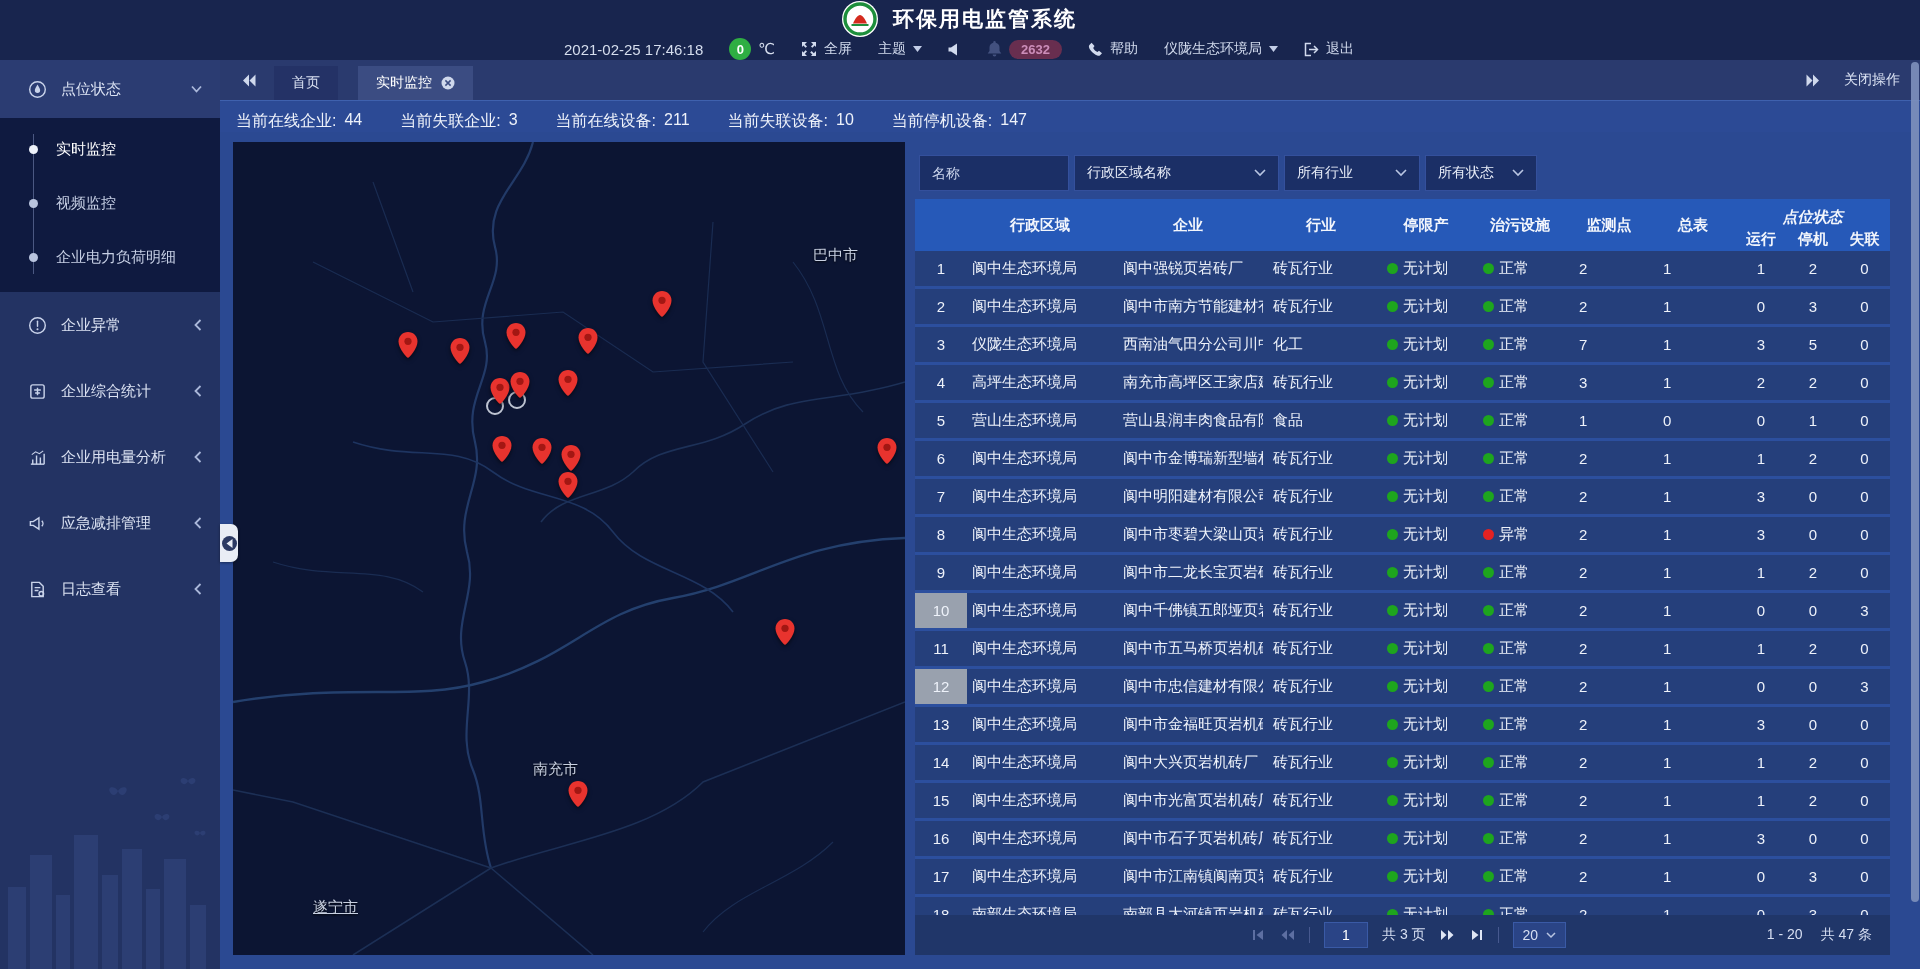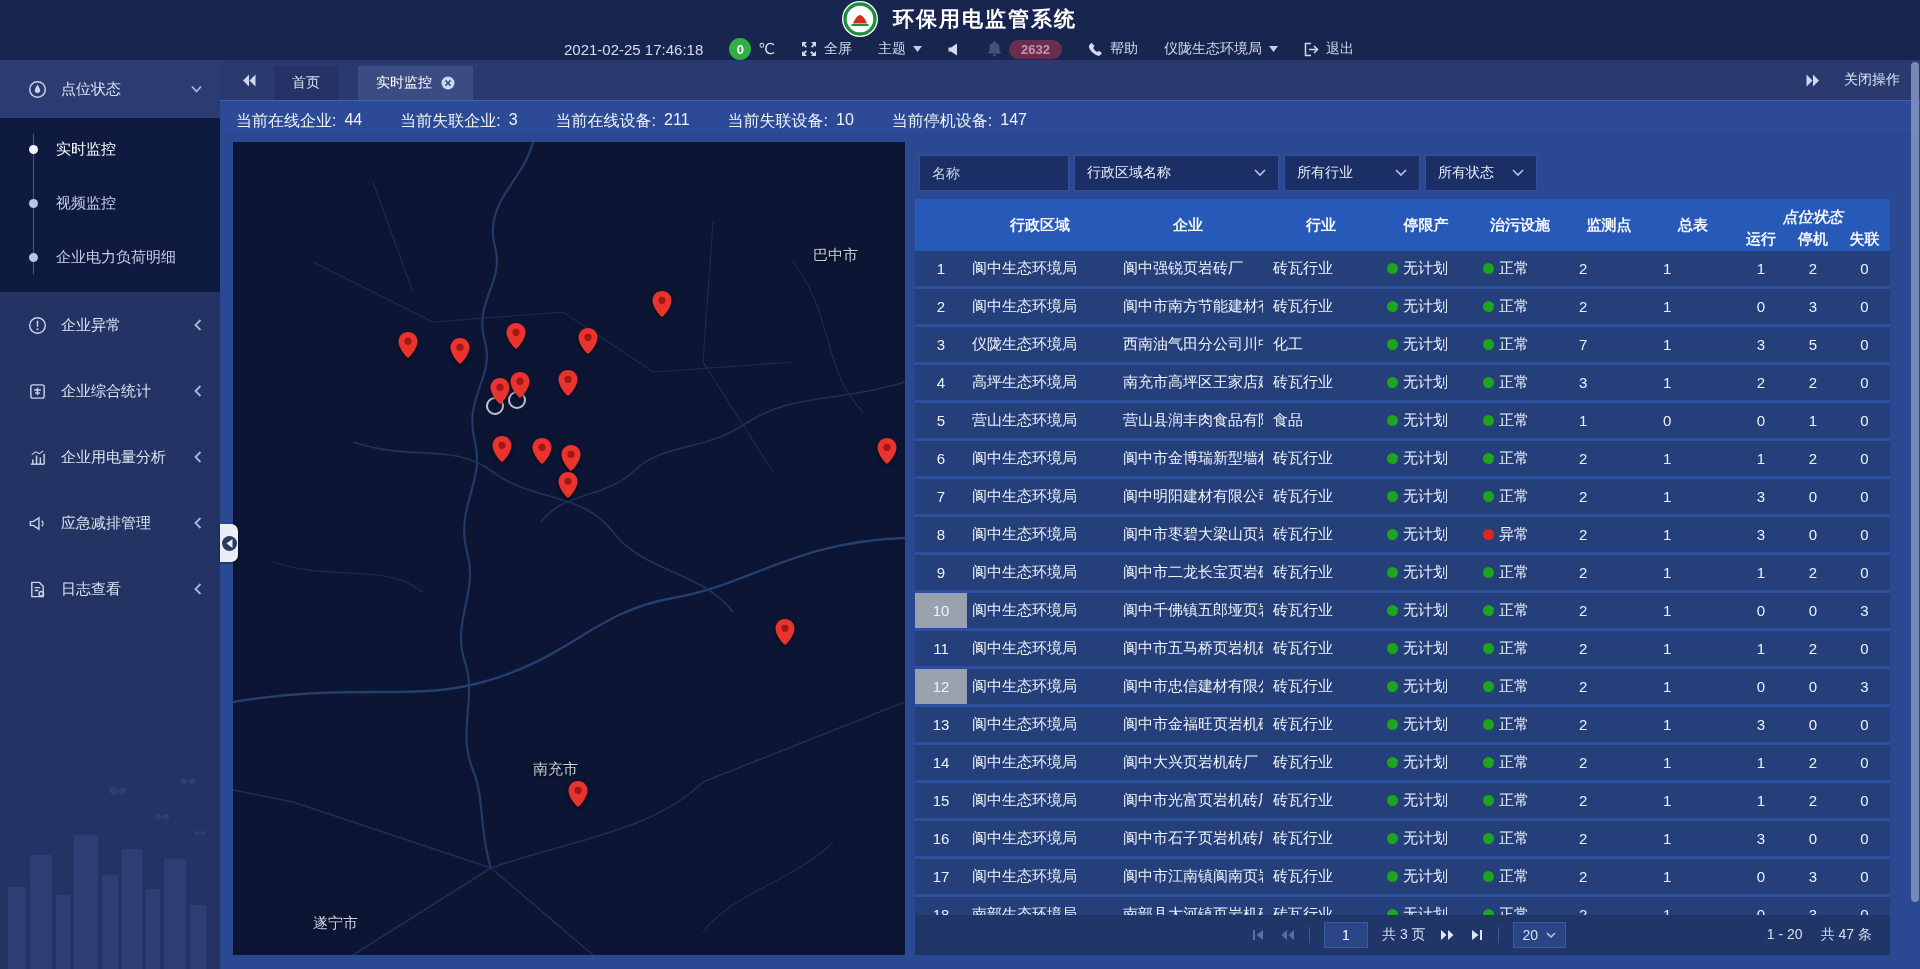--- a/index.html
+++ b/index.html
@@ -379,21 +379,21 @@
             <path d="M672 240C600 262 560 250 512 282 470 310 430 300 400 330 372 356 330 350 308 380" stroke="#1d3158" stroke-width="1.6"></path>
             <path d="M258 726L60 660 0 648M258 726L120 813M258 726L360 813M258 726C330 700 420 690 470 640L672 560" stroke="#1c2f55" stroke-width="1.6"></path>
             <path d="M0 560C120 540 180 560 250 540 340 515 360 470 440 456 520 442 560 400 672 396" stroke="#24406e" stroke-width="2.4"></path>
             <path d="M120 300C180 320 220 300 260 330 300 360 350 350 380 390 410 430 470 430 500 470" stroke="#1e3460" stroke-width="1.6"></path>
             <path d="M80 120L200 180 330 170 420 230 560 220M140 40L180 150M480 80L470 220 540 330" stroke="#1a2c52" stroke-width="1.2"></path>
             <path d="M40 420C100 440 150 420 190 450M560 120C600 170 590 230 630 270M600 700C560 740 500 750 470 790" stroke="#1a2c52" stroke-width="1.2"></path>
           </svg>
           <div id="map-labels">
               <div class="map-label" style="left: 580px; top: 104px;">巴中市</div>
               <div class="map-label" style="left: 300px; top: 618px;">南充市</div>
-              <div class="map-label" style="left: 80px; top: 772px;">遂宁市</div>
+              <div class="map-label" style="left: 80px; top: 756px; text-decoration: underline;">遂宁市</div>
             </div>
           <div id="map-pins">
               <div class="cluster-ring" style="left: 253px; top: 255px;"></div>
               <div class="cluster-ring" style="left: 275px; top: 249px;"></div>
               <div class="map-pin" style="left: 165px; top: 190px;"><svg width="20" height="27" viewBox="0 0 20 27">
                   <path d="M10 0C4.6 0 .5 4.2.5 9.4c0 6.9 8.2 16.3 9.5 16.3s9.5-9.4 9.5-16.3C19.5 4.2 15.4 0 10 0z" fill="#e8332e"></path>
                   <circle cx="10" cy="9.3" r="3.6" fill="#a31713"></circle>
                 </svg></div>
               <div class="map-pin" style="left: 217px; top: 196px;"><svg width="20" height="27" viewBox="0 0 20 27">
                   <path d="M10 0C4.6 0 .5 4.2.5 9.4c0 6.9 8.2 16.3 9.5 16.3s9.5-9.4 9.5-16.3C19.5 4.2 15.4 0 10 0z" fill="#e8332e"></path>

